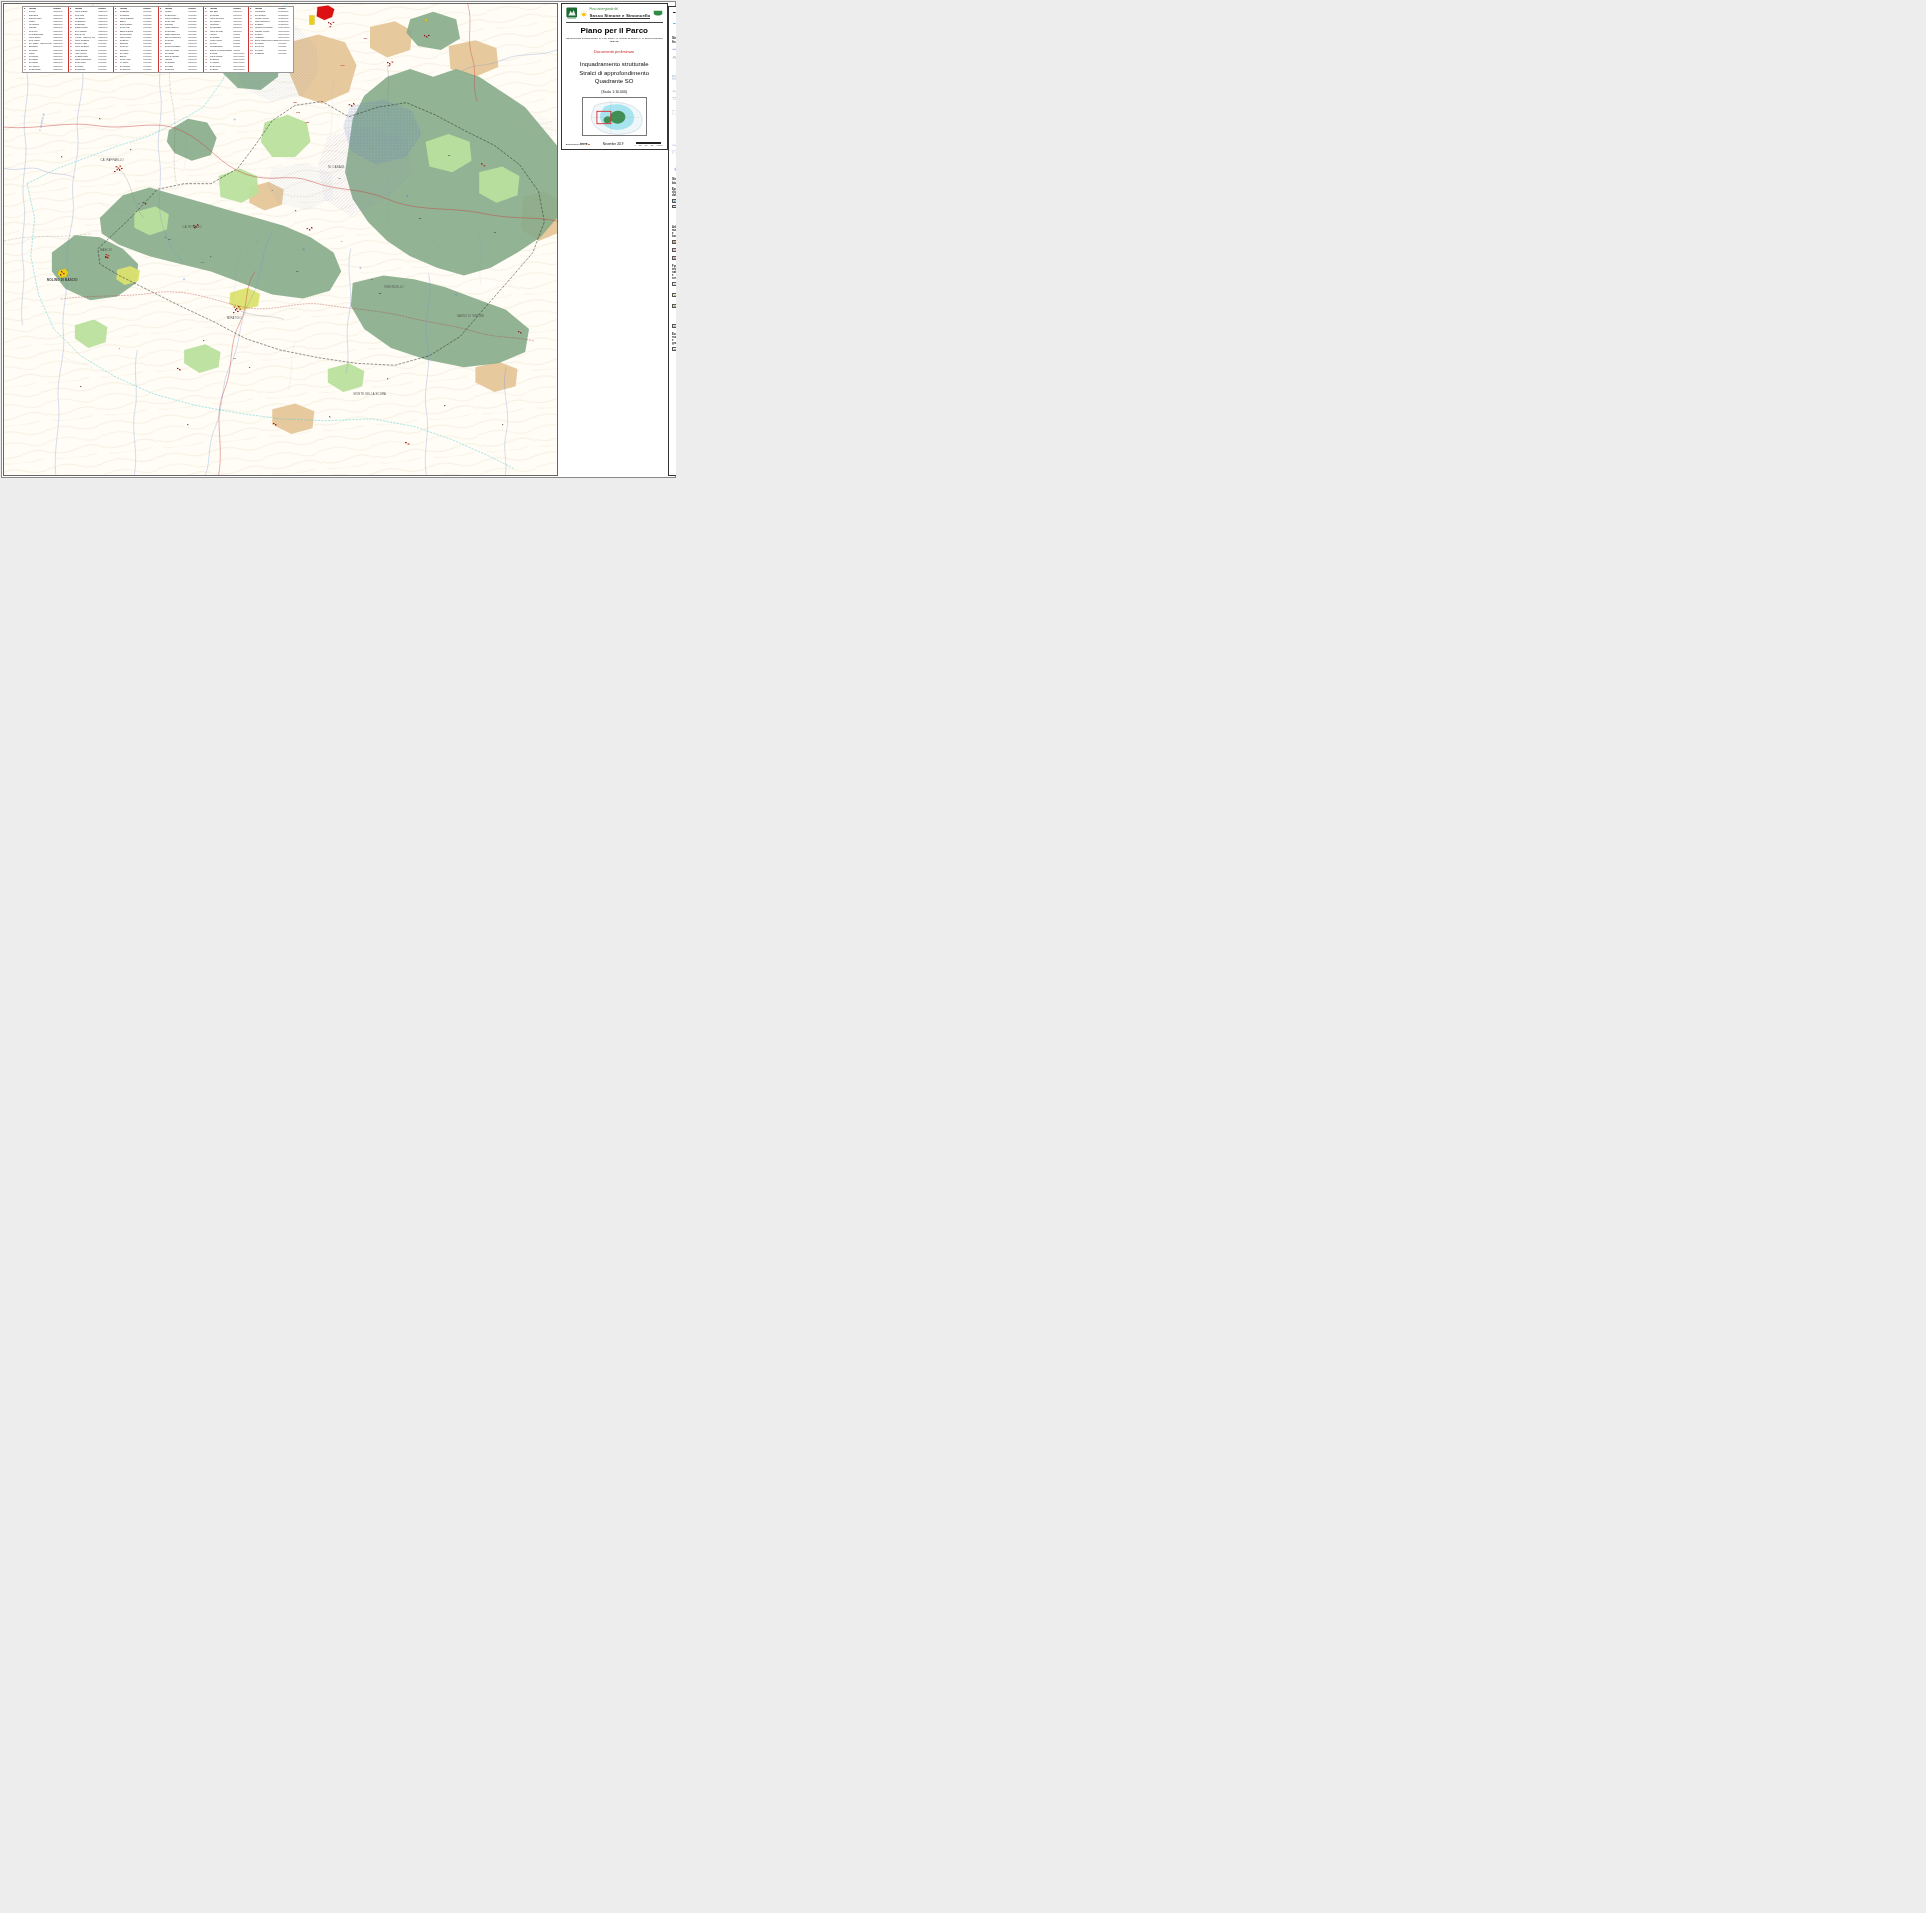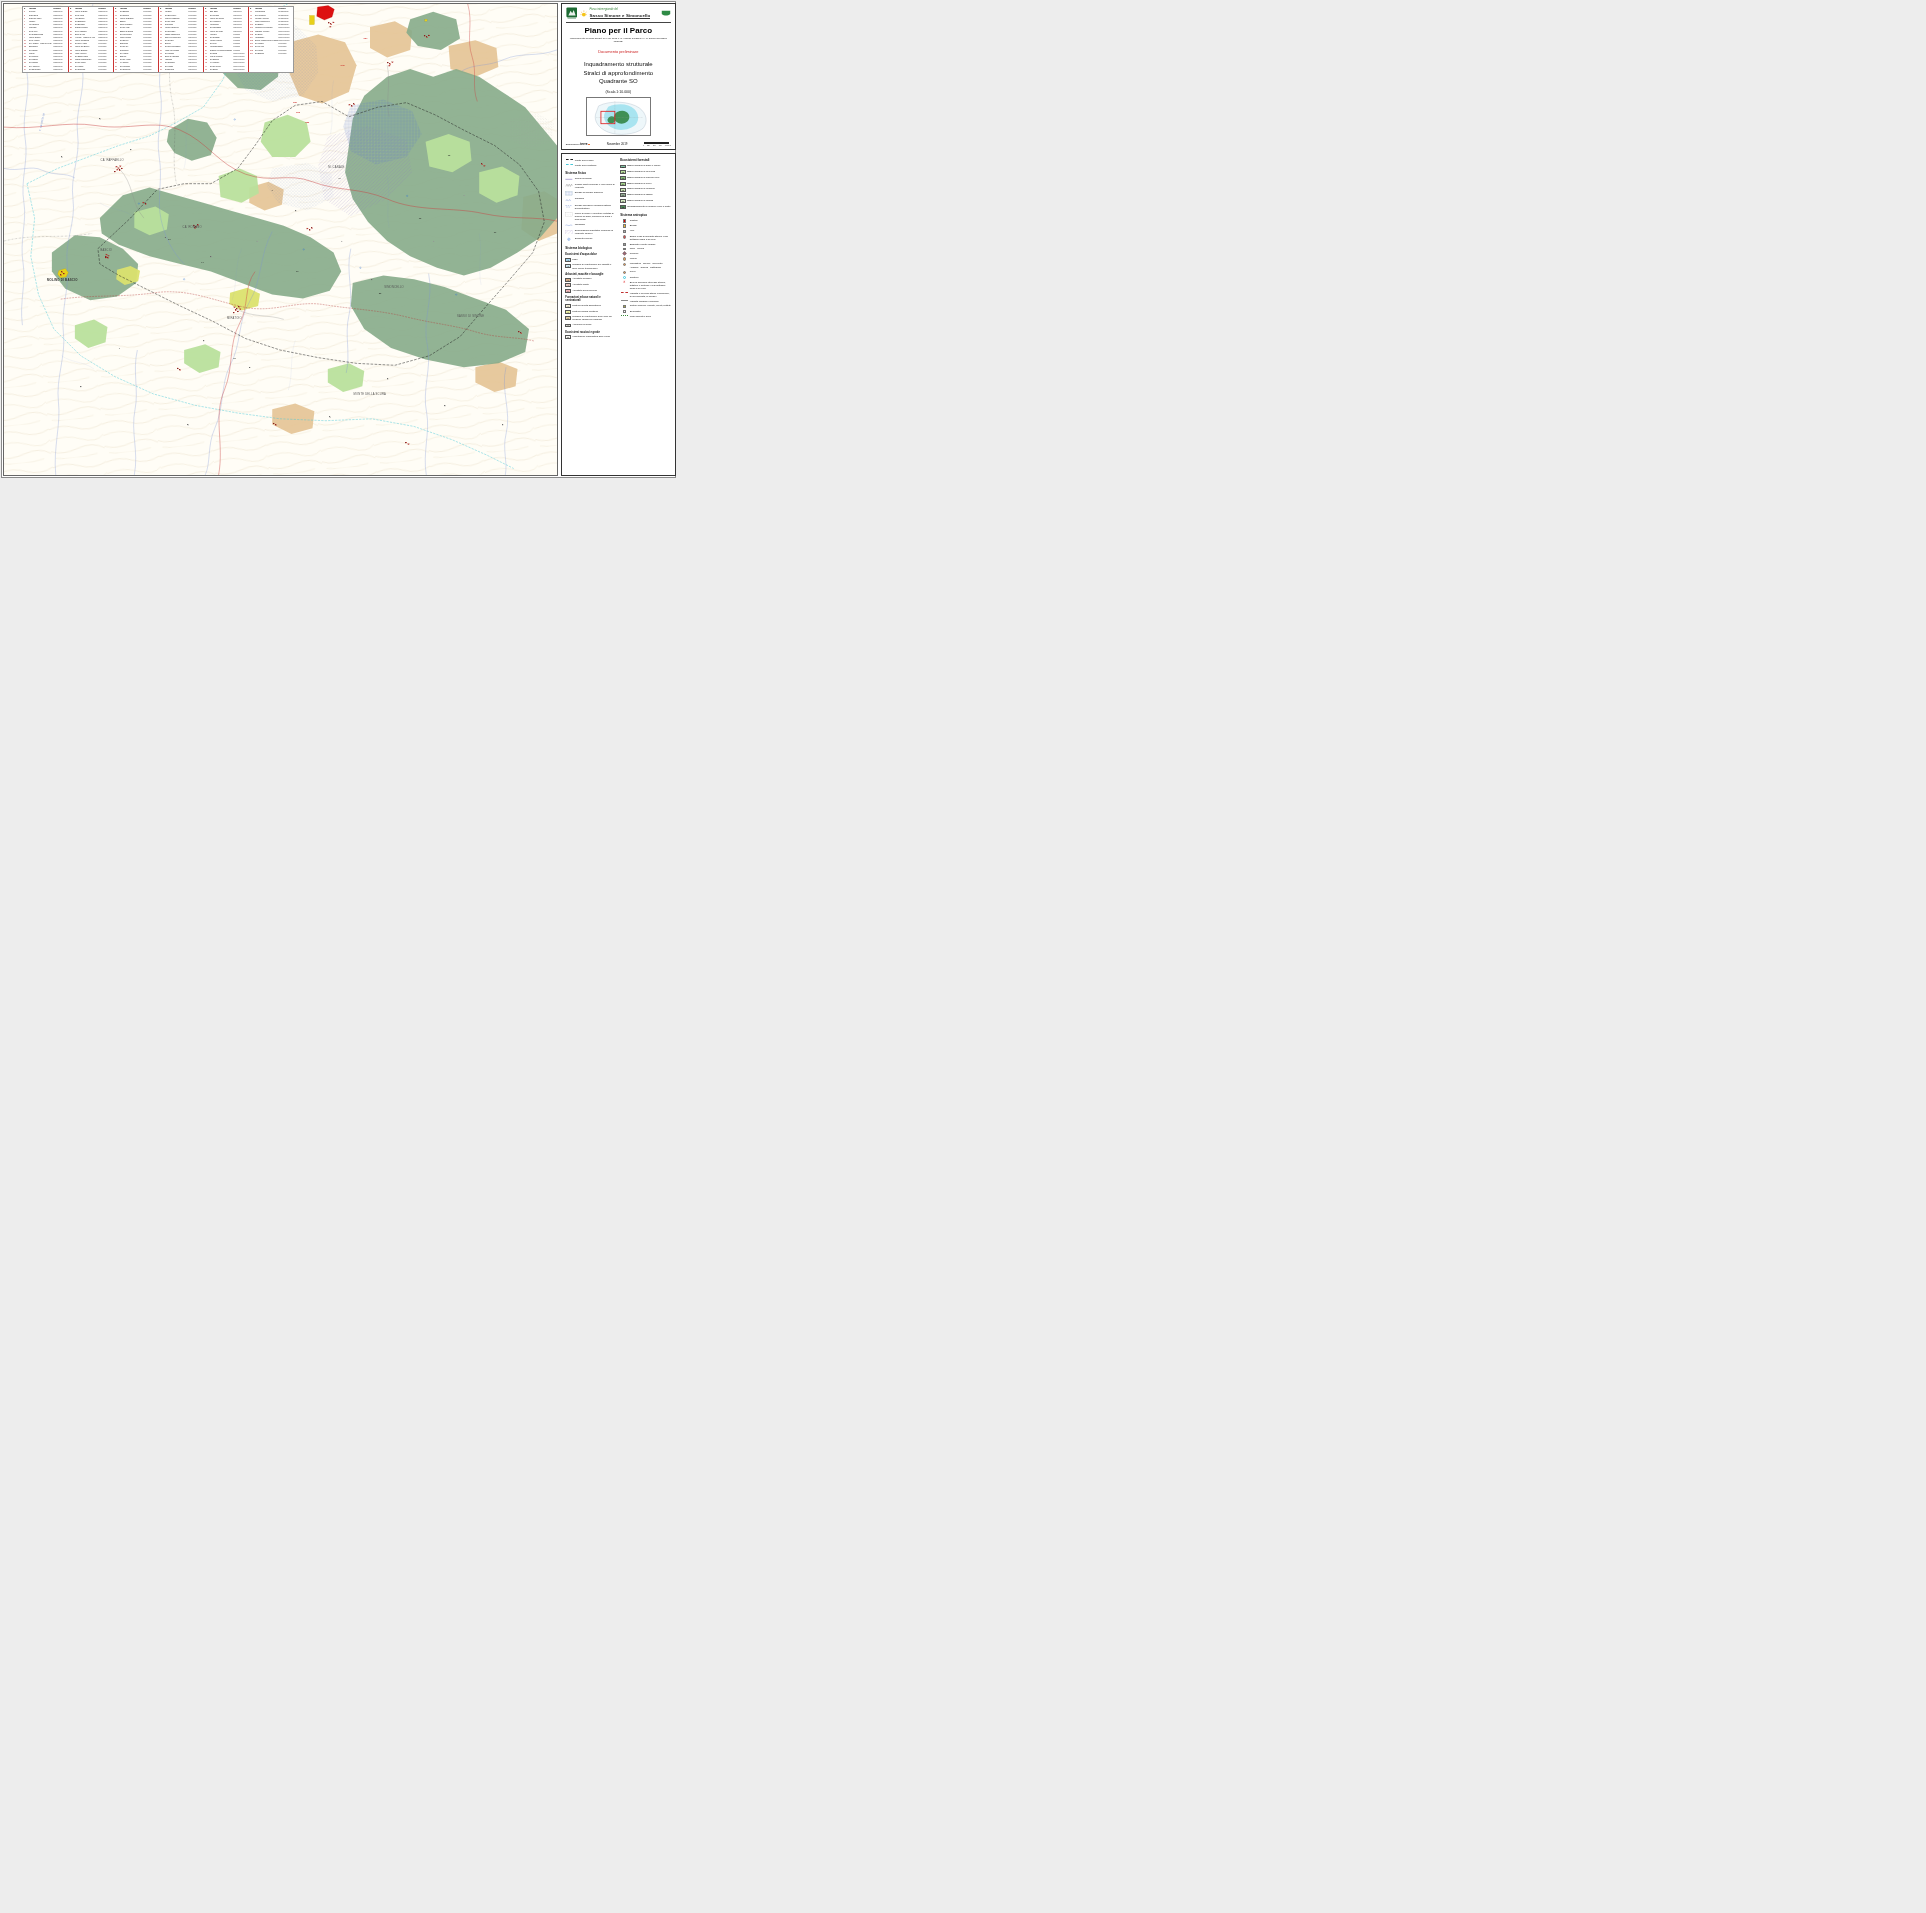--- a/index.html
+++ b/index.html
@@ -15,21 +15,21 @@
 .tg{width:45px;border-left:0.4px solid #c33;padding:0.4px 0.8px}
 .tg:first-child{border-left:none}
 .tr{display:flex;height:3.2px;align-items:center;overflow:hidden}
 .tr.th .c{font-weight:bold;color:#000}
 .c{font-size:1.9px;line-height:1;white-space:nowrap;overflow:hidden}
 .c.n{width:5px;color:#a22;flex:none}
 .c.t{flex:1;color:#222}
 .c.c2{width:14px;flex:none;color:#444}
 
 
-.panel{position:absolute;left:559px;top:1.5px;width:115px;height:473px;display:flex;flex-direction:column}
+.panel{position:absolute;left:559px;top:1.5px;width:115px;height:473px;display:flex;flex-direction:row}
 .title-box{border:0.4px solid #333;padding:3.1px 3.9px;display:flex;flex-direction:column;align-items:center;height:147px;flex:none;background:#fff}
 .logo-row{width:100%;display:flex;align-items:center;gap:2.3px;border-bottom:0.4px solid #444;padding-bottom:1.9px}
 .park-name{flex:1}
 .pn1{font-size:2.7px;color:#2e7d32;font-style:italic}
 .pn2{font-size:4.4px;font-weight:bold;color:#1a1a1a;letter-spacing:0.1px;display:inline-block;border-bottom:0.4px solid #333;padding-bottom:0.4px}
 .main-title{font-size:8px;font-weight:bold;margin:3.9px 0 1.5px;color:#000}
 .subtitle{font-size:2.4px;color:#222;text-align:center;max-width:97px;line-height:1.35}
 .doc-label{font-size:3.9px;color:#cc2222;margin:5.4px 0 6.2px}
 .quad-title{font-size:6px;color:#111;text-align:center;line-height:1.45}
 .scale-note{font-size:3.5px;margin:3.5px 0 3.9px}

